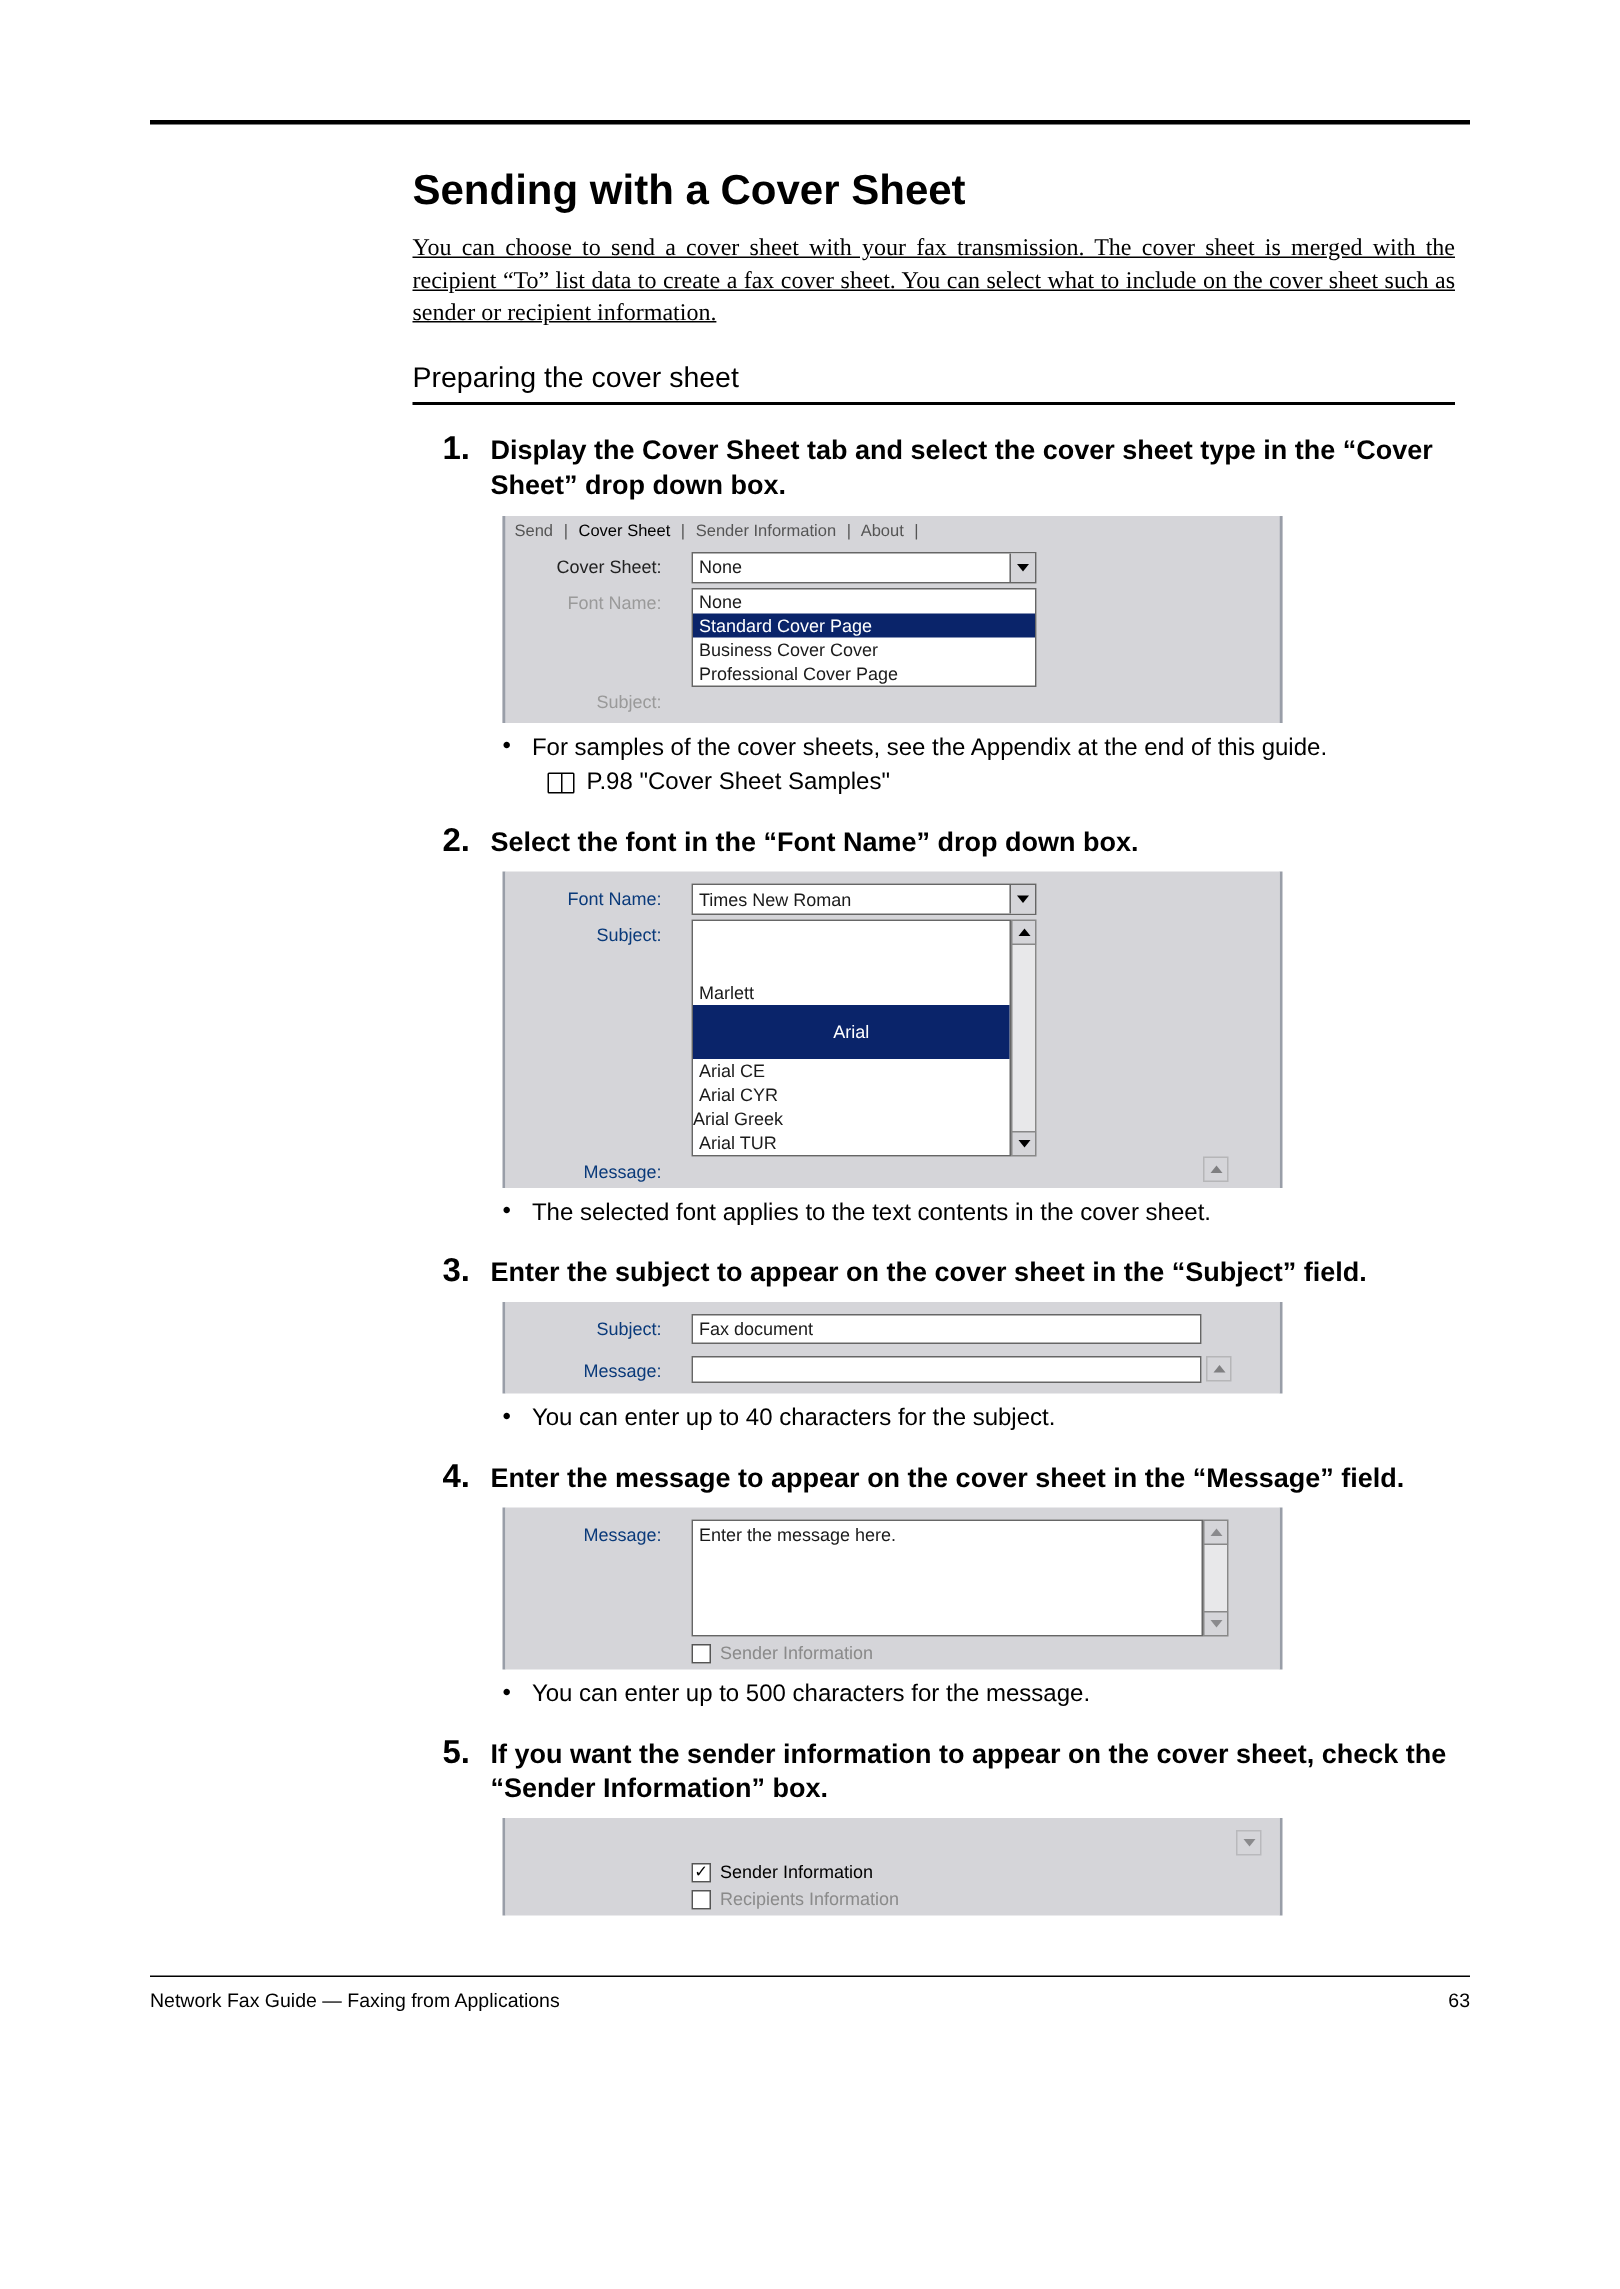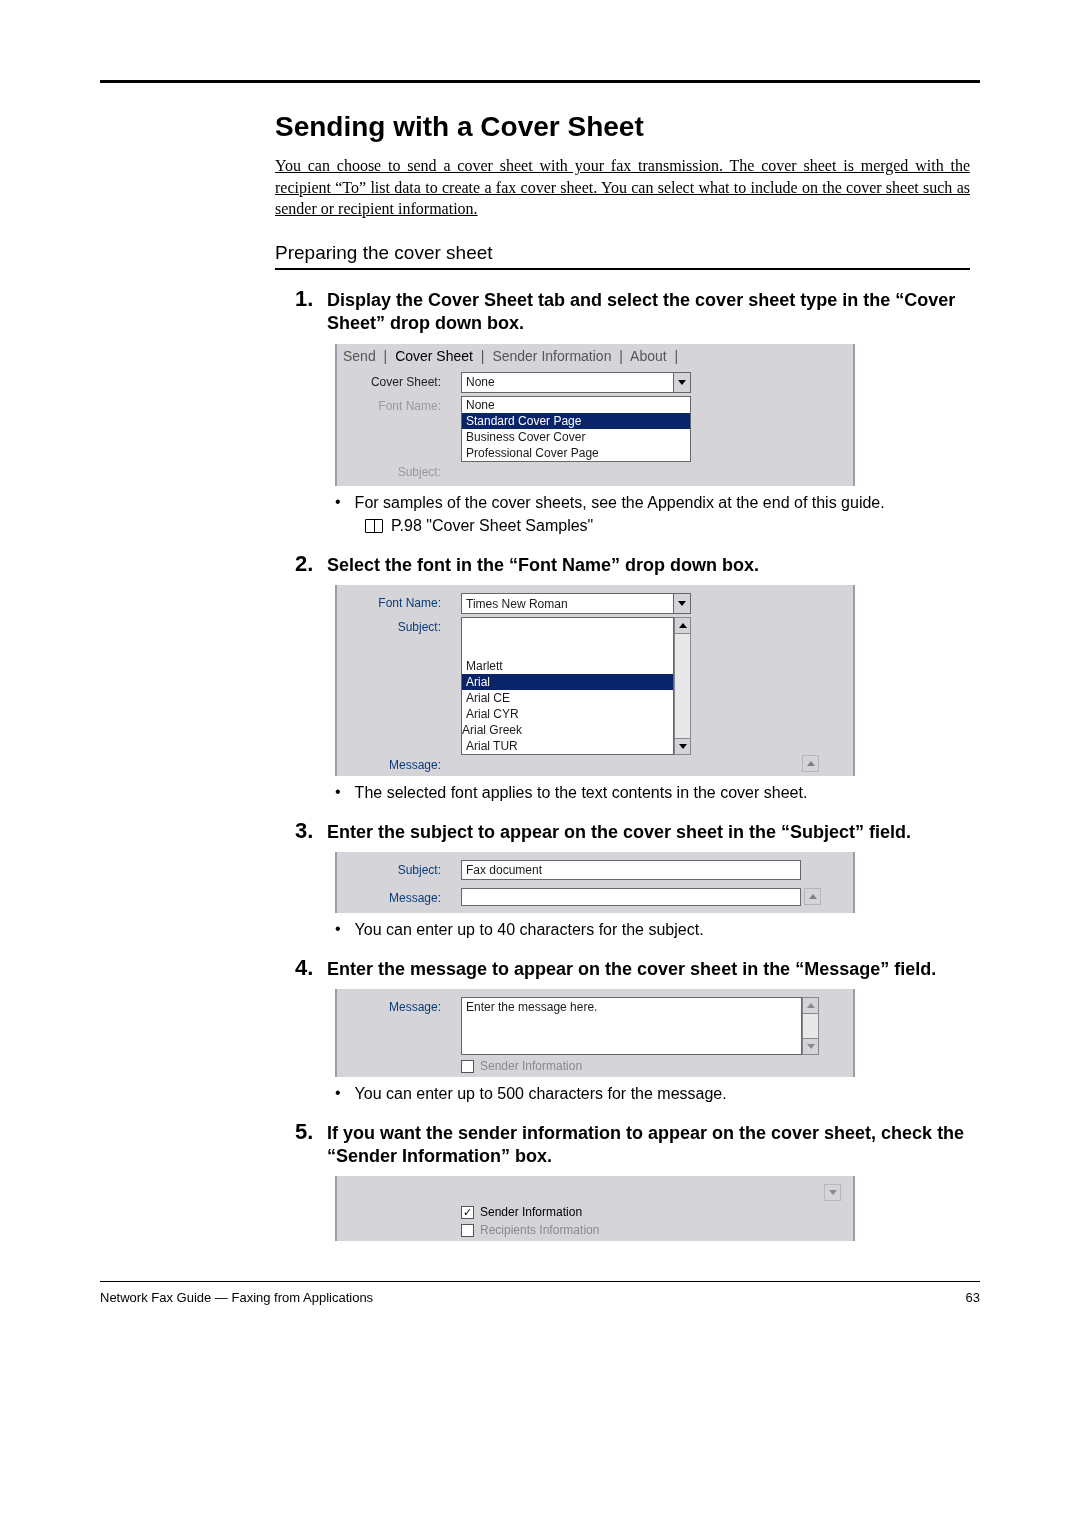--- a/index.html
+++ b/index.html
@@ -65,21 +65,21 @@
     border-right: 2px solid #999ea8;
     background: #d5d5d9;
     width: 520px;
     font-family: Tahoma, Arial, sans-serif;
     font-size: 12px;
     color: #1a1a1a;
   }
   .shot .tabs {
     background: #d5d5d9;
     padding: 4px 6px 0 6px;
-    font-size: 14px;
+    font-size: 11px;
   }
   .shot .tabs span { color: #555; padding-right: 4px;}
   .shot .tabs .active { color: #000; }
   .shot .panel {
     background: #d5d5d9;
     padding: 8px 10px 4px 14px;
   }
   .row { display:flex; align-items:flex-start; gap: 20px; margin-bottom:3px;}
   .lbl { width: 90px; color:#222; padding-top:3px;text-align:right;}
   .lbl.dim { color:#9a9a9a;}
@@ -95,21 +95,21 @@
   .listbox { width: 230px; }
   .listbox .opt { padding: 1px 4px; }
   .listbox .opt.sel { background:#0a246a; color:#fff; }
   .scrollbox { display:flex; width:230px;}
   .scrollbox .list { flex:1; border:1px solid #666; background:#fff;}
   .scrollbox .sb { width:17px; display:flex; flex-direction:column; }
   .scrollbox .sb .btn { flex:none; height:17px; background:#d5d5d9; border:1px solid #888; display:flex;align-items:center;justify-content:center;}
   .scrollbox .sb .track { flex:1; background:#e8e8ea; border-left:1px solid #888;border-right:1px solid #888;}
   .input { width:340px; padding:2px 4px;}
   .textarea-box { display:flex; width:358px;}
-  .ta { flex:1; background:#fff; border:1px solid #666; height:58px; padding:2px 4px; font-size:12px;}
+  .ta { flex:1; background:#fff; border:1px solid #666; height:78px; padding:2px 4px; font-size:12px;}
   .ta-sb { width:17px; display:flex; flex-direction:column;}
   .ta-sb .btn{height:17px;background:#d5d5d9;border:1px solid #888;display:flex;align-items:center;justify-content:center;}
   .ta-sb .btn.dim .tri-up,.ta-sb .btn.dim .tri-down{opacity:.35;}
   .ta-sb .track{flex:1;background:#e8e8ea;border-left:1px solid #888;border-right:1px solid #888;}
   .checkrow{display:flex;align-items:center;gap:6px;margin:4px 0 0 110px;color:#000;}
   .checkrow.dim{color:#8a8a8a;}
   .chk{width:13px;height:13px;border:1px solid #555;background:#fff;display:flex;align-items:center;justify-content:center;font-size:11px;line-height:1;}
   .bullet-block {
     font-family: Arial, Helvetica, sans-serif;
     font-size: 16px;
@@ -210,21 +210,21 @@
           <div class="btn">
               <div class="tri-down"></div>
             </div>
         </div>
       </div>
       <div class="row">
         <div class="lbl" style="color:#0a3a7a">Subject:</div>
         <div class="scrollbox">
           <div class="list">
             <div class="opt" style="padding:1px 4px;margin-top:40px;">Marlett</div>
-            <div class="opt sel" style="padding:1px 4px;background:#0a246a;color:#fff;">Arial</div>
+            <div class="opt sel" style="padding:11px 4px;background:#0a246a;color:#fff;text-align:center;">Arial</div>
             <div class="opt" style="padding:1px 4px;">Arial CE</div>
             <div class="opt" style="padding:1px 4px;">Arial CYR</div>
             <div class="opt" style="padding:1px 0;">Arial Greek</div>
             <div class="opt" style="padding:1px 4px;">Arial TUR</div>
           </div>
           <div class="sb">
             <div class="btn">
                 <div class="tri-up"></div>
               </div>
             <div class="track"></div>

